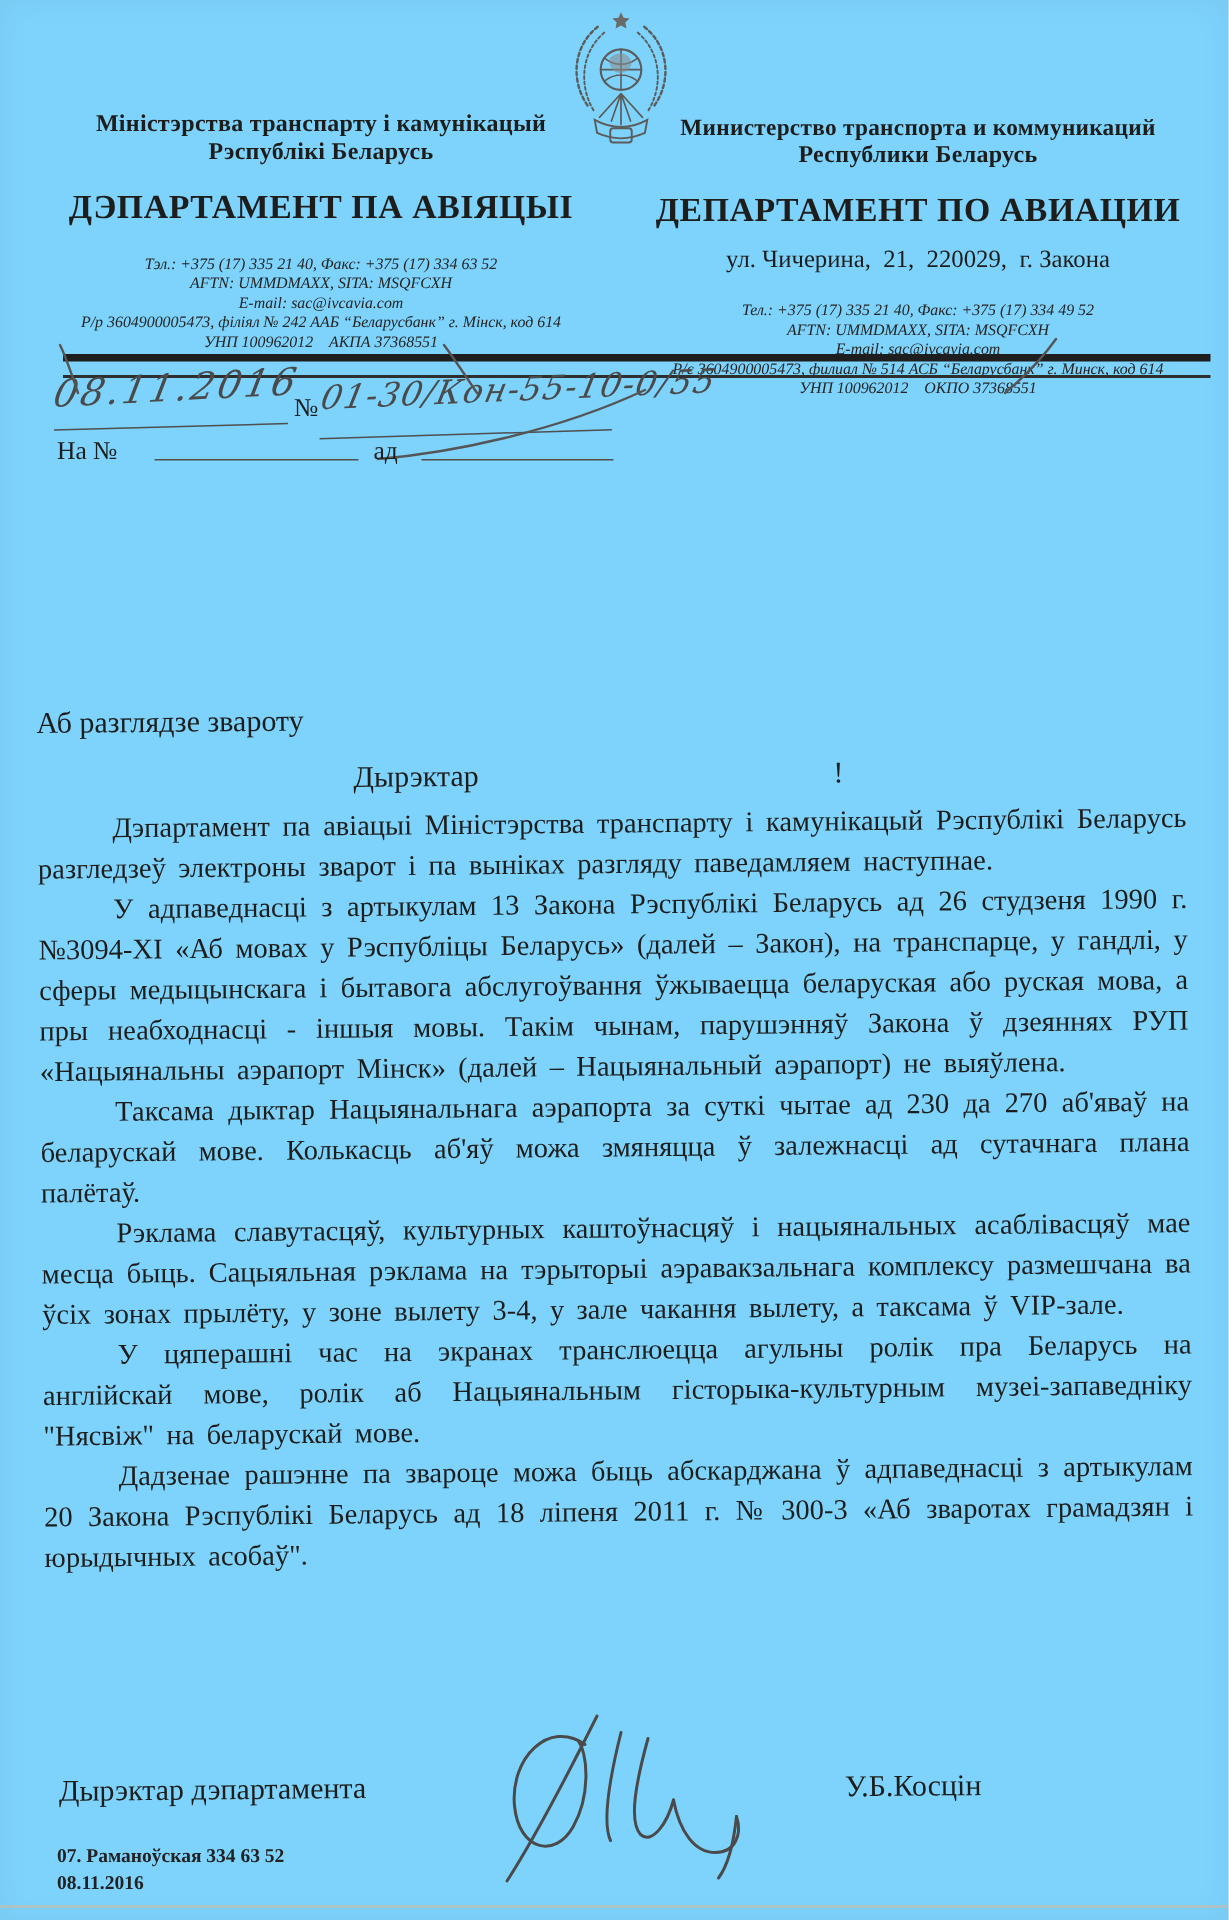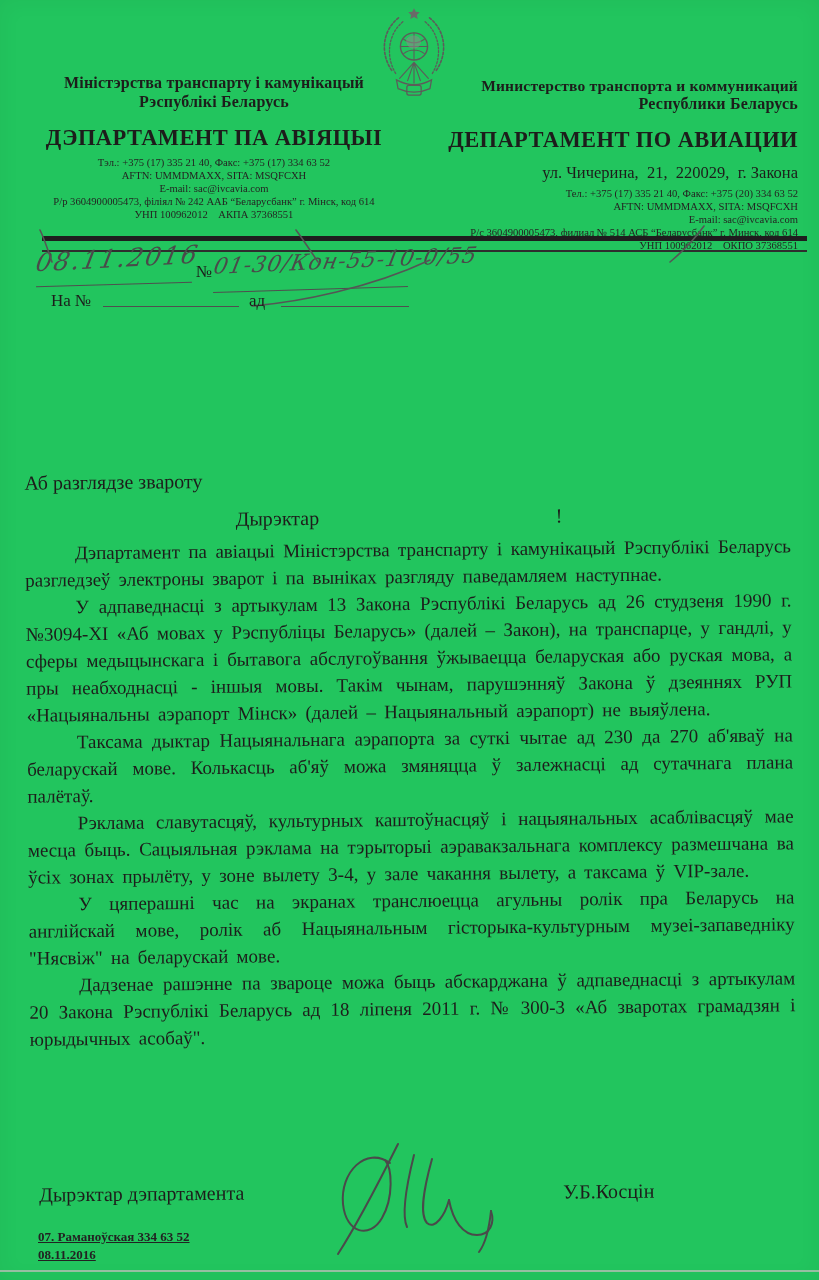--- a/index.html
+++ b/index.html
@@ -1,57 +1,57 @@
 <!DOCTYPE html>
 <html><head>
 <meta charset="utf-8">
 <style>
   html,body{margin:0;padding:0;background:#e8e8e6;}
   .page{
     position:relative;width:819px;height:1280px;margin:0 auto;
-    background:#22c55e;overflow:hidden;
+    background:#7dd3fc;overflow:hidden;
     box-shadow:inset 0 0 22px rgba(0,0,0,.05);
     font-family:"Liberation Serif","DejaVu Serif",serif;
     color:#1d1d1b;
   }
   .abs{position:absolute;}
   
   .org-col{width:372px;text-align:center;line-height:1.18;}
   .org-name{font-weight:bold;font-size:16px;letter-spacing:.2px;}
   .dept{font-weight:bold;font-size:22.5px;letter-spacing:.4px;margin-top:13px;white-space:nowrap;}
   .addr{font-size:16.5px;margin-top:9px;white-space:pre;}
-  .fine{font-size:10.6px;line-height:12.9px;margin-top:6px;color:#242422;}
+  .fine{font-size:10.6px;line-height:12.9px;margin-top:20px;color:#242422;font-style:italic;}
   .fine .ids{white-space:pre;}
   .rule{left:42px;right:12px;top:236px;height:9px;
         border-top:5px solid #1e1e1e;border-bottom:2px solid #2e2e2e;}
   
   .hand{font-family:"DejaVu Serif",serif;font-style:italic;color:#4a4a4a;}
   .hand-date{left:36px;top:244px;font-size:25px;letter-spacing:2px;
              transform:rotate(-3deg) skewX(-14deg);}
   .hand-num{left:214px;top:248px;font-size:22px;letter-spacing:1px;
             transform:rotate(-2.5deg) skewX(-14deg);white-space:nowrap;}
   .num-sign{left:196px;top:262px;font-size:17px;}
   .u-line{border-bottom:1.6px solid #4f4f4f;height:0;}
-  .reply-row{left:51px;top:291px;font-size:17px;}
+  .reply-row{left:38px;top:291px;font-size:17px;}
   .flourish,.sig-svg{pointer-events:none;}
   
   .body-block{left:27px;top:468px;width:766px;transform:rotate(-.55deg);}
   .subject{font-size:20px;margin:0 0 15px 0;}
   .salutation{position:relative;font-size:20px;height:28px;margin-bottom:2px;}
   .salutation .sal{margin-left:211px;}
   .salutation .bang{position:absolute;left:531px;top:0;}
   .body-block p.para{
     margin:0;font-size:19px;line-height:27px;text-align:justify;
     text-indent:50px;word-spacing:3.5px;
   }
   
   .sig-row{left:27px;top:1170px;width:766px;transform:rotate(-.55deg);font-size:20px;}
   .sig-pos{position:absolute;left:12px;top:10px;}
   .sig-name{position:absolute;left:536px;top:12px;}
-  .footer{left:38px;top:1228px;font-size:13px;font-weight:bold;line-height:18px;color:#222;text-decoration:underline;}
+  .footer{left:38px;top:1228px;font-size:13px;font-weight:bold;line-height:18px;color:#222;}
   .bottom-edge{left:0;right:0;top:1270px;height:2px;background:#bdbdb9;opacity:.75;}
   svg{display:block;}
 </style>
 </head>
 <body>
 
 <div class="page">
 
   <div class="abs" style="left:374px;top:5px;width:80px;height:94px;">
     <svg width="80" height="94" viewBox="0 0 100 118" fill="none" stroke="#5c5c5a" stroke-width="2" stroke-linecap="round">
@@ -81,27 +81,27 @@
     <div class="dept">ДЭПАРТАМЕНТ ПА АВІЯЦЫІ</div>
     <div class="fine">
       <div>Тэл.: +375 (17) 335 21 40, Факс: +375 (17) 334 63 52</div>
       <div>AFTN: UMMDMAXX, SITA: MSQFCXH</div>
       <div>E-mail: sac@ivcavia.com</div>
       <div>Р/р 3604900005473, філіял № 242 ААБ “Беларусбанк” г. Мінск, код 614</div>
       <div class="ids">УНП 100962012    АКПА 37368551</div>
     </div>
   </div>
 
-  <div class="abs org-col" style="left:426px;top:77px;text-align:right;">
+  <div class="abs org-col" style="left:426px;top:77px;">
     <div class="org-name" style="font-size:15.5px;">Министерство транспорта и коммуникаций</div>
     <div class="org-name">Республики Беларусь</div>
     <div class="dept">ДЕПАРТАМЕНТ ПО АВИАЦИИ</div>
     <div class="addr">ул. Чичерина,  21,  220029,  г. Закона</div>
     <div class="fine">
-      <div>Тел.: +375 (17) 335 21 40, Факс: +375 (20) 334 63 52</div>
+      <div>Тел.: +375 (17) 335 21 40, Факс: +375 (17) 334 49 52</div>
       <div>AFTN: UMMDMAXX, SITA: MSQFCXH</div>
       <div>E-mail: sac@ivcavia.com</div>
       <div>Р/с 3604900005473, филиал № 514 АСБ “Беларусбанк” г. Минск, код 614</div>
       <div class="ids">УНП 100962012    ОКПО 37368551</div>
     </div>
   </div>
 
   <div class="abs rule"></div>
 
   <div class="abs hand hand-date">08.11.2016</div>

